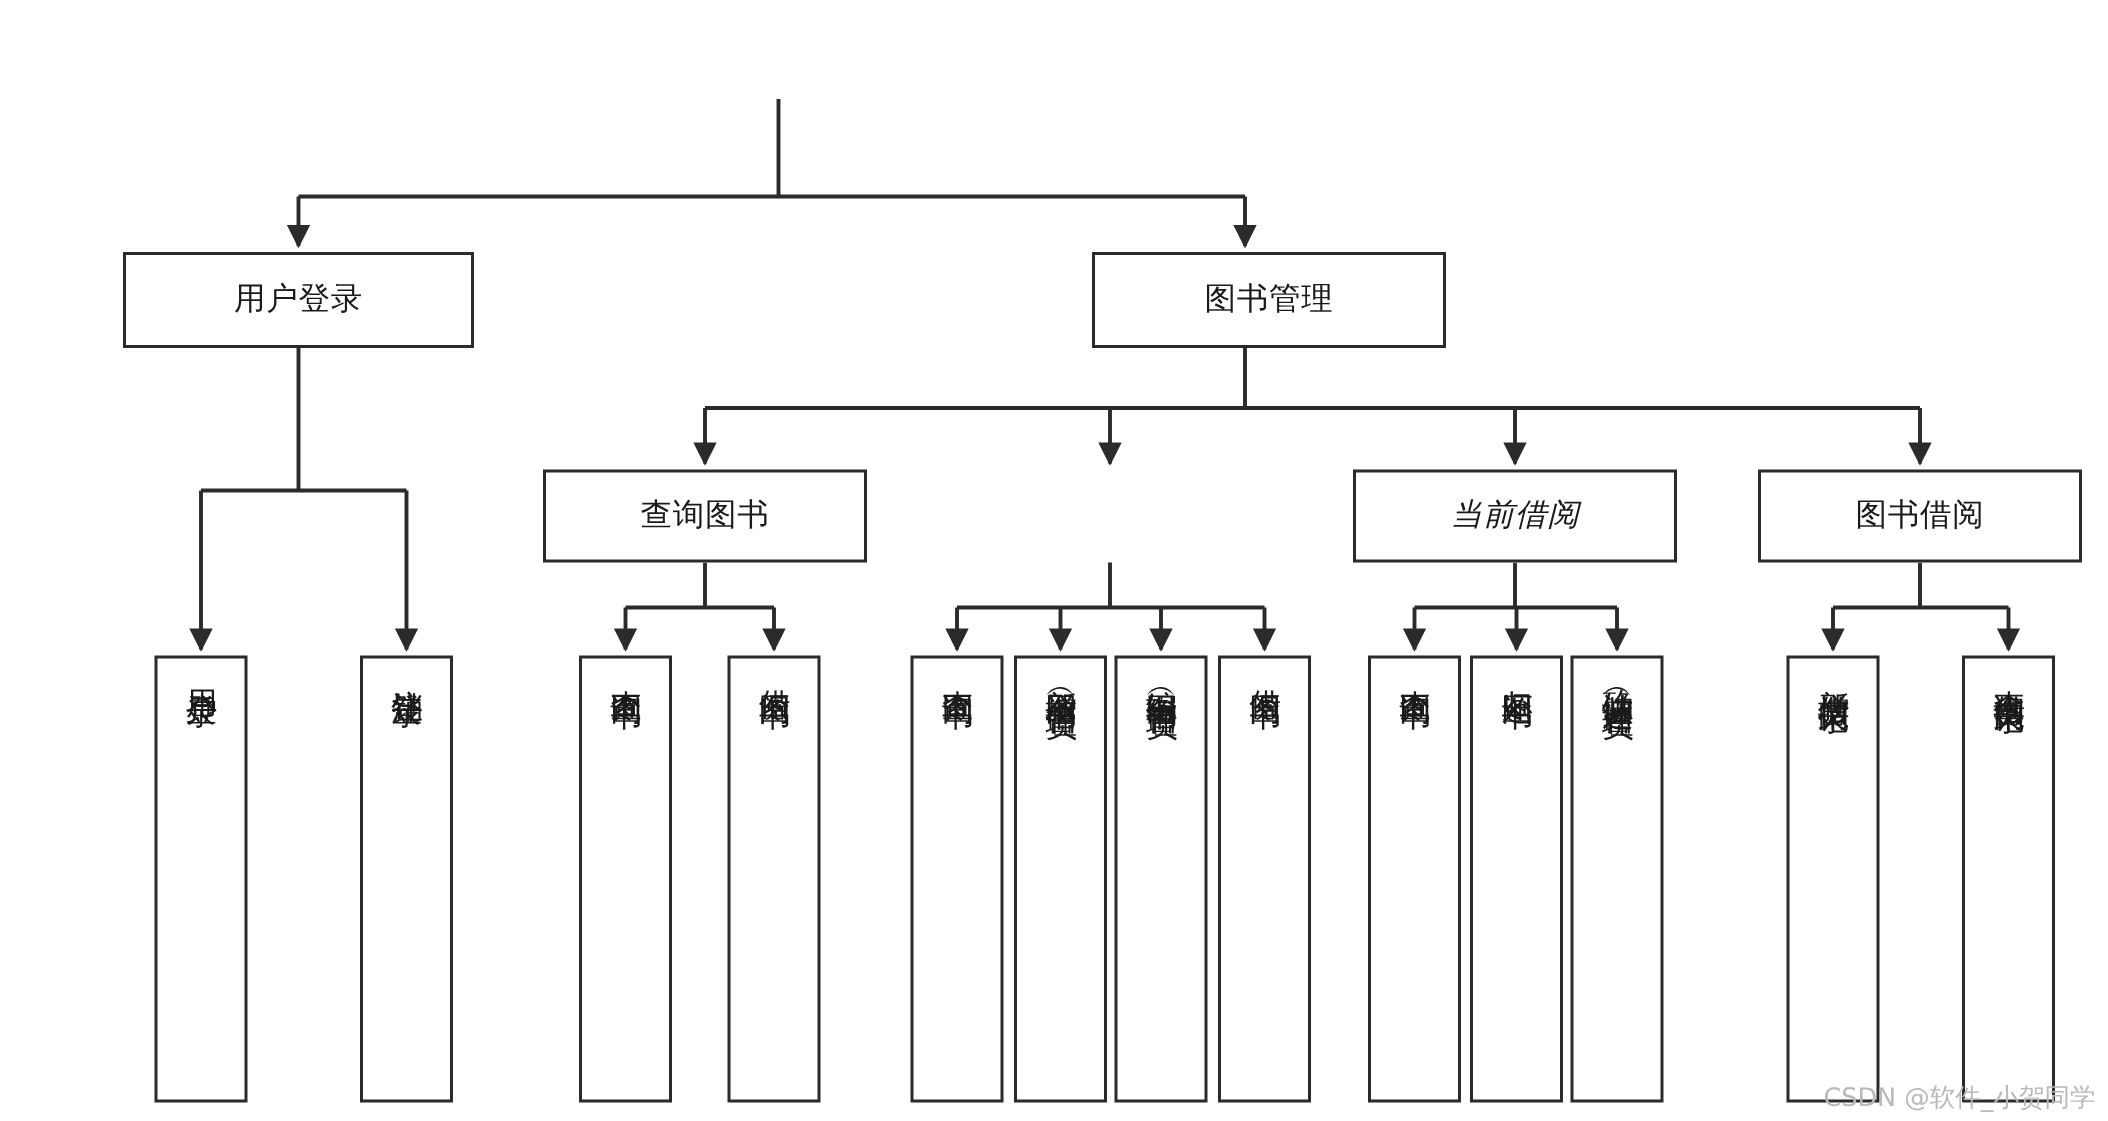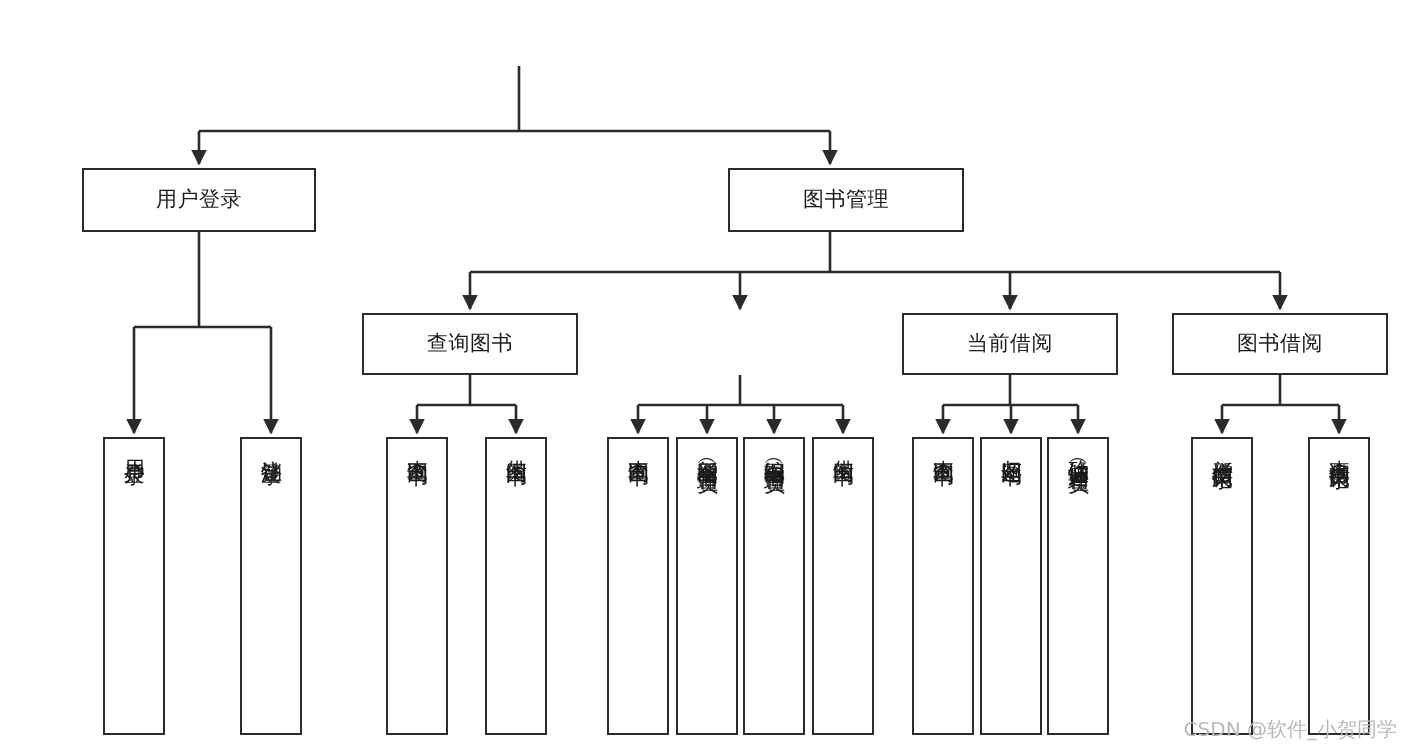--- a/index.html
+++ b/index.html
@@ -59,21 +59,21 @@
     text-orientation: upright;
     font-size: 21px;
     line-height: 1.0;
     letter-spacing: 2px;
     white-space: nowrap;
   }
   #watermark {
     position: absolute;
     right: 8px;
     bottom: 4px;
-    font-size: 20px;
+    font-size: 17px;
     color: #b9b9b9;
     white-space: nowrap;
     user-select: none;
   }
 </style>
 </head>
 <body>
 
 <div id="canvas">
 
@@ -137,21 +137,21 @@
 
   <div class="node horiz" style="left:728px; top:168px; width:236px; height:64px;align-items:center;">
     <span class="label">图书管理</span>
   </div>
 
   <div class="node horiz" style="left:362px; top:313px; width:216px; height:62px;">
     <span class="label">查询图书</span>
   </div>
 
 
-  <div class="node horiz" style="left:902px; top:313px; width:216px; height:62px;">
+  <div class="node horiz" style="left:902px; top:313px; width:216px; height:62px;font-style:italic;">
     <span class="label">当前借阅</span>
   </div>
 
   <div class="node horiz" style="left:1172px; top:313px; width:216px; height:62px;">
     <span class="label">图书借阅</span>
   </div>
 
   <div class="node vert" style="left:103px; top:437px; width:62px; height:298px;">
     <span class="label">用户登录</span>
   </div>

